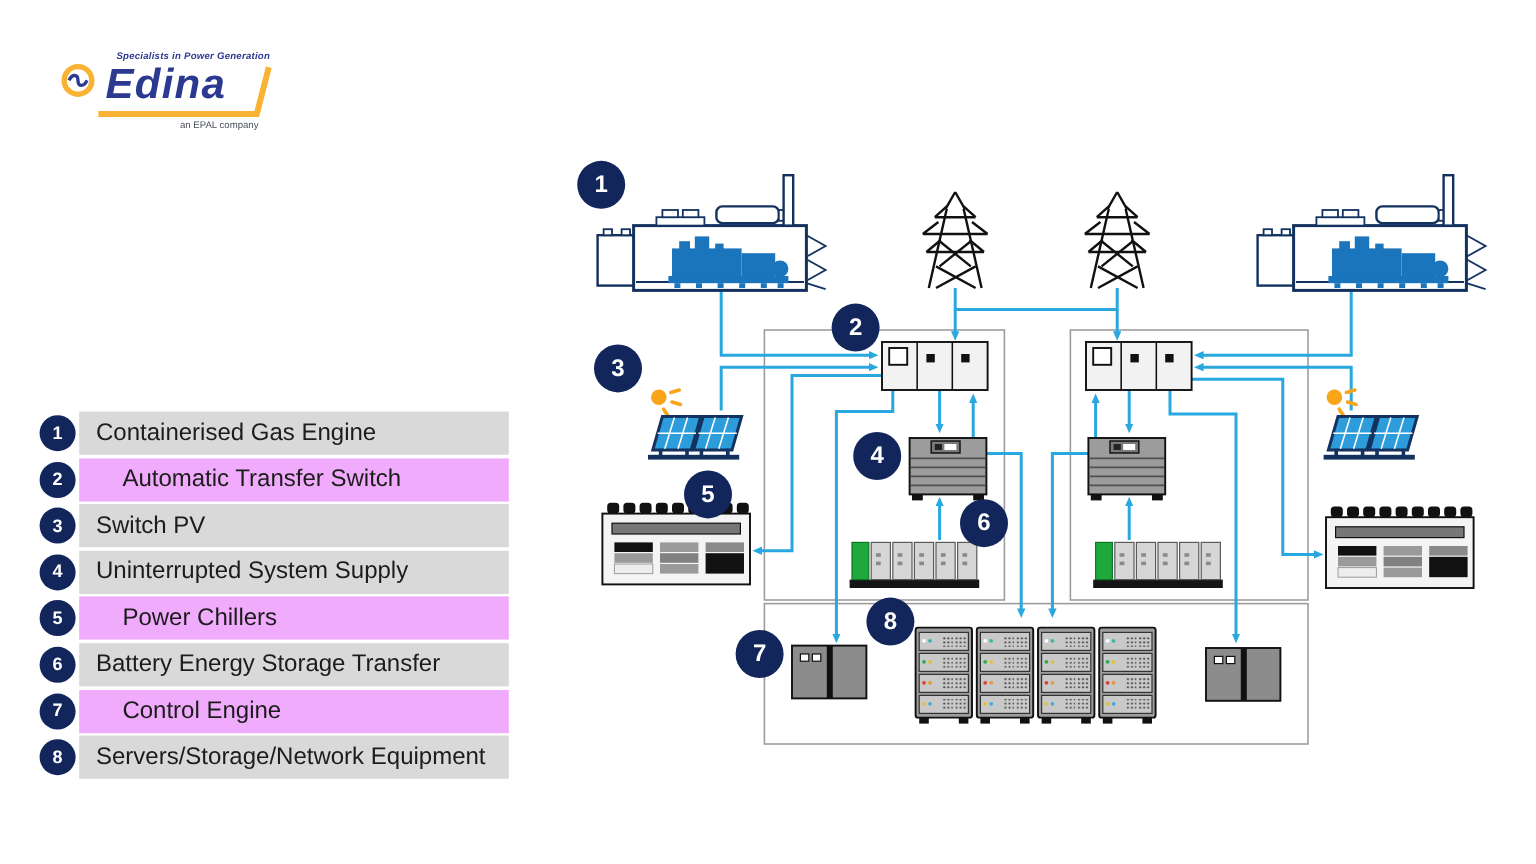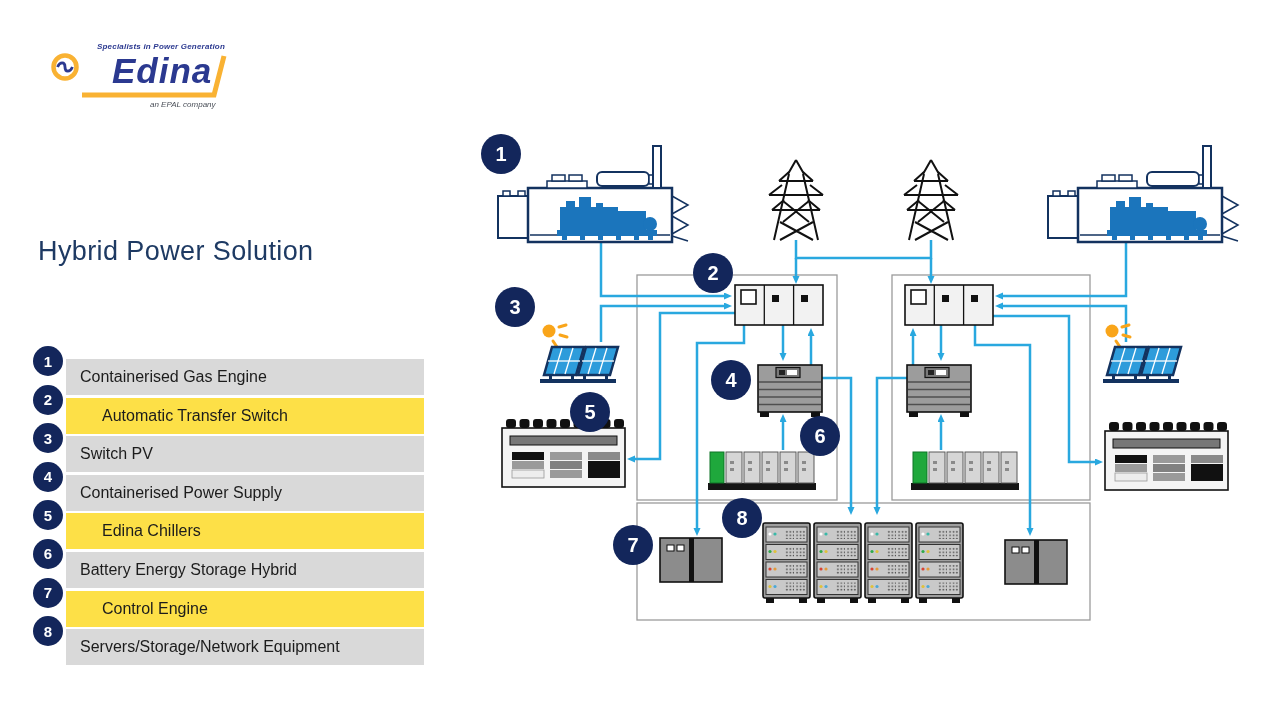--- a/index.html
+++ b/index.html
@@ -5,33 +5,33 @@
   html,body{margin:0;padding:0;background:#fff;}
   #stage{position:relative;width:1280px;height:720px;background:#fff;overflow:hidden;
          font-family:"Liberation Sans",sans-serif;}
   
   .logo{position:absolute;left:50px;top:38px;width:200px;height:78px;}
   .logo-tagline{position:absolute;left:47px;top:4px;font-size:8px;font-weight:bold;font-style:italic;
                 color:#2B3990;letter-spacing:.2px;white-space:nowrap;}
   .logo-mark{position:absolute;left:0;top:14px;}
   .logo-swoosh{position:absolute;left:0;top:0;}
   .logo-brand{position:absolute;left:38px;top:15px;font-size:35px;font-weight:bold;font-style:italic;
-              color:#2B3990;letter-spacing:1px;line-height:1;margin-left:24px;}
-  .logo-subtitle{position:absolute;left:100px;top:62px;font-size:8px;font-style:italic;color:#4a4f58;white-space:nowrap;}
+              color:#2B3990;letter-spacing:1px;line-height:1;}
+  .logo-subtitle{position:absolute;left:100px;top:62px;font-size:8px;color:#4a4f58;white-space:nowrap;}
   
   .page-title{position:absolute;left:38px;top:236px;font-size:27px;color:#1E3A63;letter-spacing:.4px;}
   
   .legend{position:absolute;left:33px;top:343px;width:391px;}
   .lrow{position:relative;height:36px;margin-bottom:2.6px;}
   .lcirc{position:absolute;left:0;top:3px;width:30px;height:30px;border-radius:50%;background:#13265B;
          color:#fff;font-size:15px;font-weight:bold;display:flex;align-items:center;justify-content:center;z-index:2;}
-  .lbar{position:absolute;left:33px;top:16px;width:358px;height:36px;display:flex;align-items:center;
-        padding-left:14px;box-sizing:border-box;font-size:16px;color:#1c1c1c;}
+  .lbar{position:absolute;left:33px;top:0;width:358px;height:36px;display:flex;align-items:center;
+        padding-left:14px;box-sizing:border-box;font-size:20px;color:#1c1c1c;}
   .lbar.dark{background:#D9D9D9;}
-  .lbar.light{background:#fde047;padding-left:36px;}
+  .lbar.light{background:#f0abfc;padding-left:36px;}
   
   .badge{position:absolute;width:40px;height:40px;border-radius:50%;background:#13265B;color:#fff;
          font-size:20px;font-weight:bold;display:flex;align-items:center;justify-content:center;z-index:5;}
   svg.canvas{position:absolute;left:0;top:0;}
 </style>
 </head>
 <body>
 
 <div id="stage">
 
@@ -41,46 +41,45 @@
     </svg>
     <div class="logo-tagline">Specialists in Power Generation</div>
     <svg class="logo-mark" width="32" height="32">
       <circle cx="15" cy="15" r="11.5" fill="none" stroke="#F9B233" stroke-width="4.5"></circle>
       <path d="M7.5,15 C10,9.5 15,9.5 15,15 C15,20.5 20,20.5 22.5,15" fill="none" stroke="#2B3990" stroke-width="2.8"></path>
     </svg>
     <div class="logo-brand">Edina</div>
     <div class="logo-subtitle">an EPAL company</div>
   </div>
 
-  <div class="page-title">Hybrid Power Solution</div>
 
   <div class="legend">
     <div class="lrow">
       <div class="lcirc">1</div>
       <div class="lbar dark">Containerised Gas Engine</div>
     </div>
     <div class="lrow">
       <div class="lcirc">2</div>
       <div class="lbar light">Automatic Transfer Switch</div>
     </div>
     <div class="lrow">
       <div class="lcirc">3</div>
       <div class="lbar dark">Switch PV</div>
     </div>
     <div class="lrow">
       <div class="lcirc">4</div>
-      <div class="lbar dark">Containerised Power Supply</div>
+      <div class="lbar dark">Uninterrupted System Supply</div>
     </div>
     <div class="lrow">
       <div class="lcirc">5</div>
-      <div class="lbar light">Edina Chillers</div>
+      <div class="lbar light">Power Chillers</div>
     </div>
     <div class="lrow">
       <div class="lcirc">6</div>
-      <div class="lbar dark">Battery Energy Storage Hybrid</div>
+      <div class="lbar dark">Battery Energy Storage Transfer</div>
     </div>
     <div class="lrow">
       <div class="lcirc">7</div>
       <div class="lbar light">Control Engine</div>
     </div>
     <div class="lrow">
       <div class="lcirc">8</div>
       <div class="lbar dark">Servers/Storage/Network Equipment</div>
     </div>
   </div>

